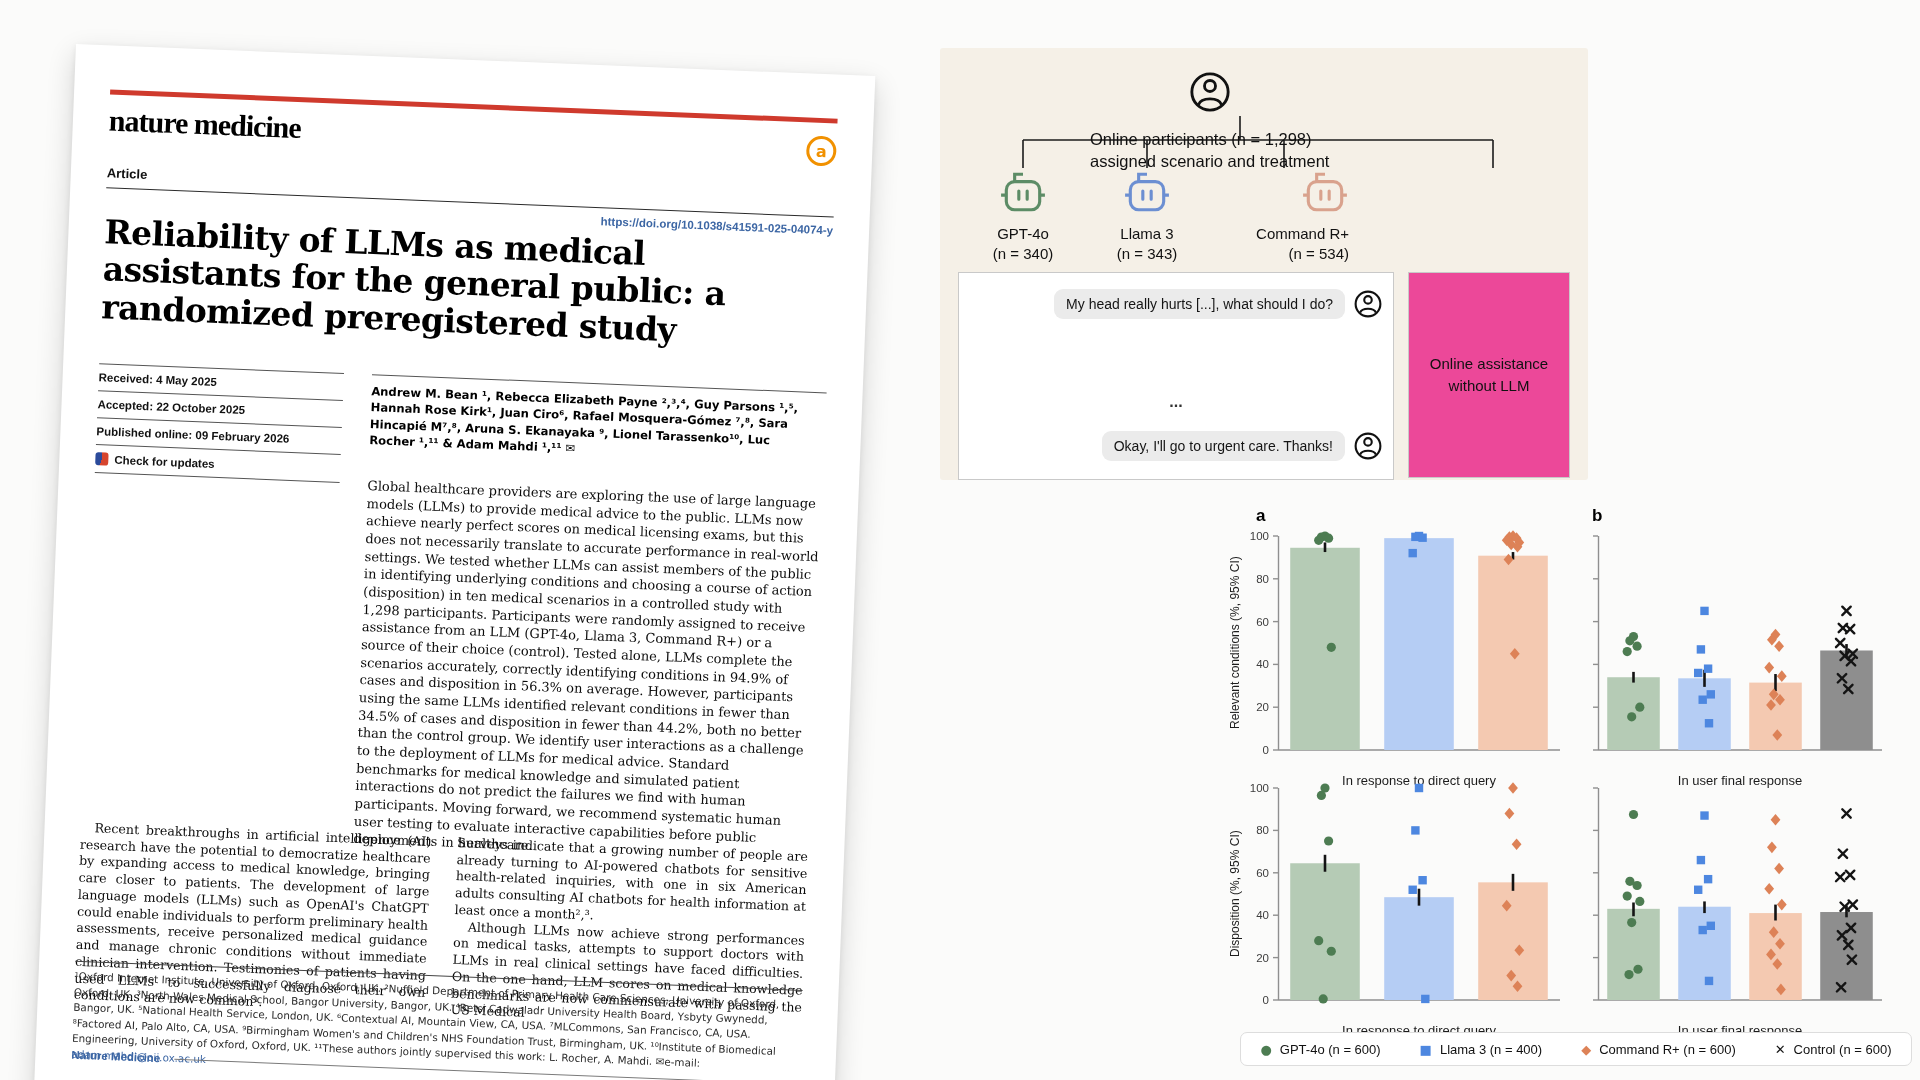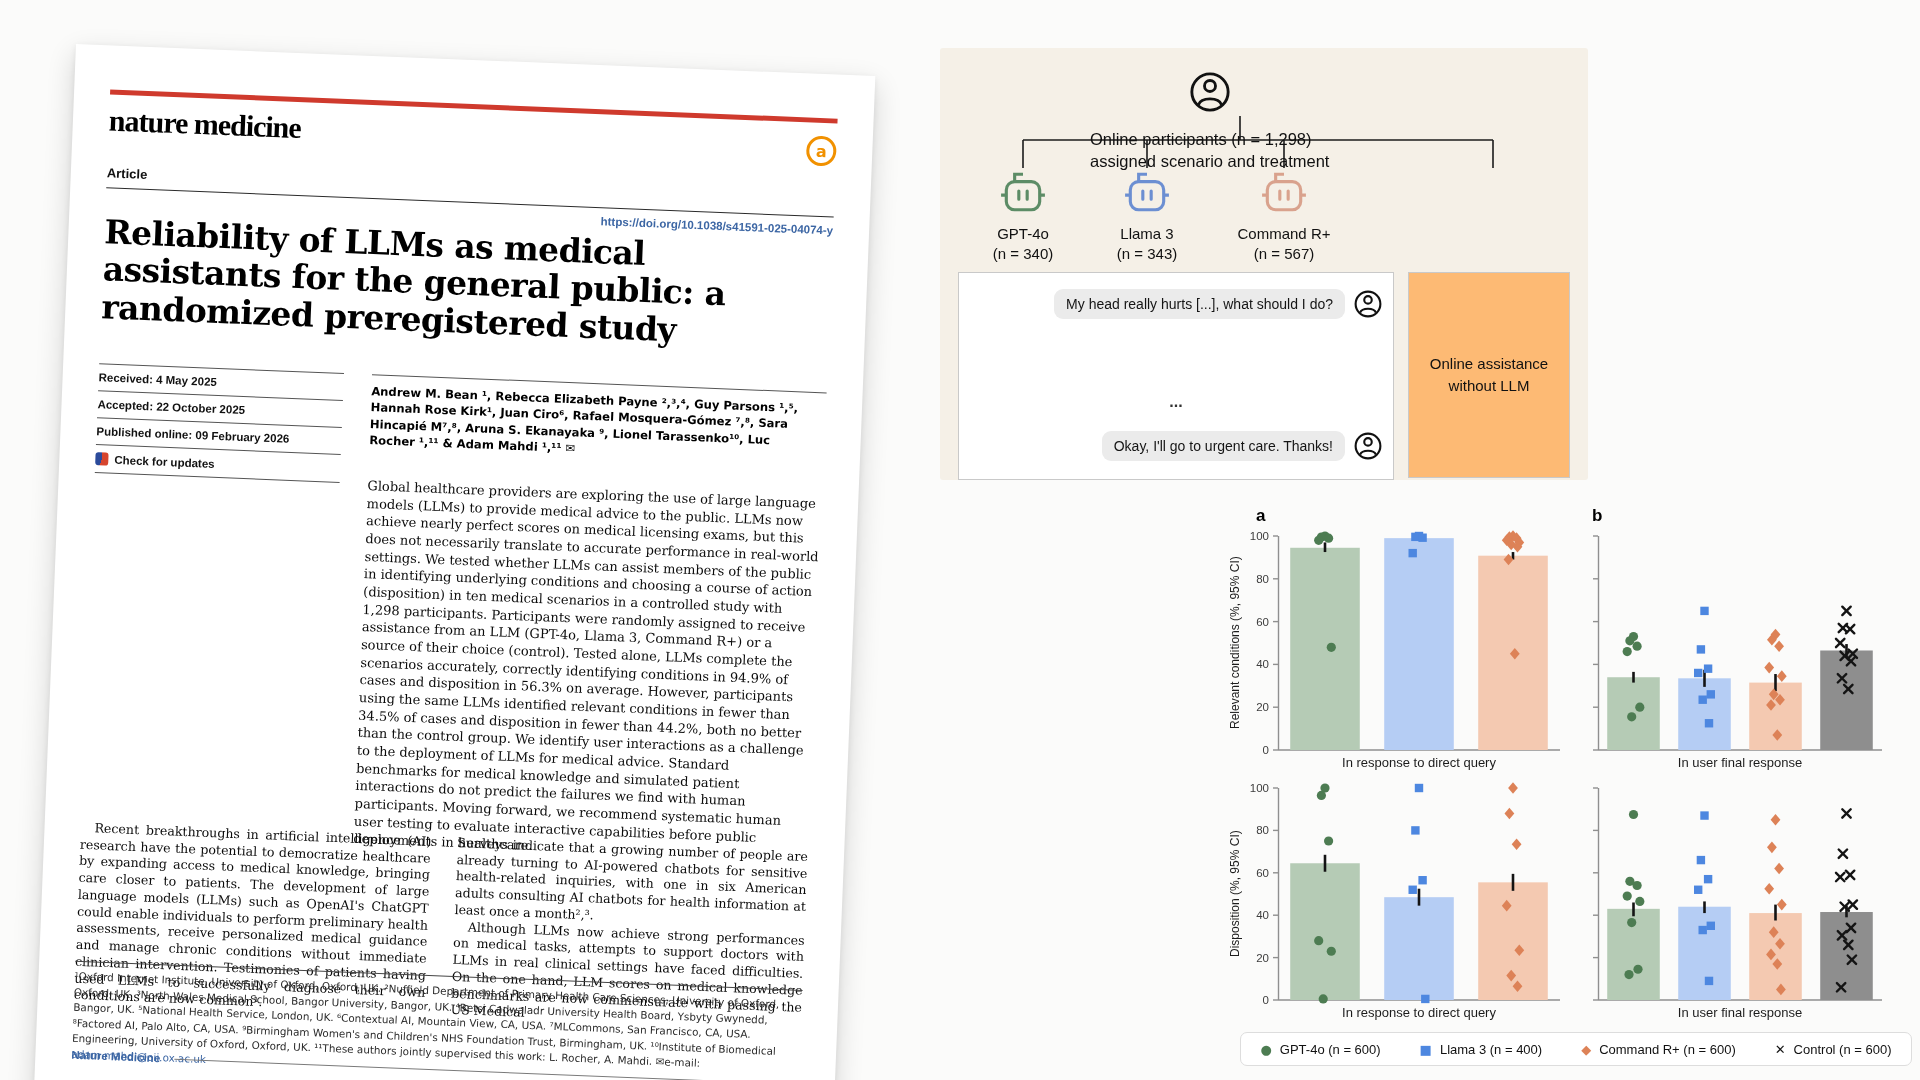--- a/index.html
+++ b/index.html
@@ -51,35 +51,35 @@
 
   
   .flow-panel{position:absolute;left:940px;top:48px;width:648px;height:432px;background:#f5f0e7;border-radius:3px;}
   .flow-header{position:absolute;left:150px;top:22px;display:flex;align-items:center;gap:14px;flex-direction:column;}
   .flow-header .txt{font-size:16.5px;line-height:1.35;color:#111;}
   .flow-lines{position:absolute;left:0;top:0;}
   .branch{position:absolute;top:120px;width:130px;text-align:center;}
   .branch .blabel{font-size:15px;line-height:1.35;color:#111;margin-top:4px;}
   .chat-panel{position:absolute;left:18px;top:224px;width:434px;height:206px;background:#fff;
     border:1px solid #c9c9c9;}
-  .ctrl-panel{position:absolute;left:468px;top:224px;width:162px;height:206px;background:#fdba74;
+  .ctrl-panel{position:absolute;left:468px;top:224px;width:162px;height:206px;background:#ec4899;
     border:1px solid #c9c9c9;display:flex;align-items:center;justify-content:center;text-align:center;
     font-size:15px;line-height:1.5;color:#111;padding:0 18px;box-sizing:border-box;}
   .msg{position:absolute;display:flex;align-items:flex-end;gap:8px;}
   .bubble{background:#ebebeb;border-radius:9px;padding:7px 12px;font-size:14px;color:#151515;white-space:nowrap;}
   .msg1{top:16px;right:10px;}
   .msg2{top:66px;left:7px;}
   .msg3{bottom:18px;right:10px;}
   .chat-dots{position:absolute;top:120px;left:0;width:100%;text-align:center;font-size:16px;font-weight:700;color:#333;}
 
   
   .panel-letter{position:absolute;font-weight:700;font-size:17px;color:#000;}
   .chart{position:absolute;}
   .chart svg{overflow:visible;display:block;font-family:"Liberation Sans",sans-serif;}
-  .chart .xlabel{position:absolute;top:100%;margin-top:5px;width:100%;text-align:center;font-size:13px;color:#1c1c1c;}
+  .chart .xlabel{position:absolute;top:100%;margin-top:23px;width:100%;text-align:center;font-size:13px;color:#1c1c1c;}
   .ylabel{position:absolute;writing-mode:vertical-rl;transform:rotate(180deg);
     font-size:12px;color:#1c1c1c;text-align:center;}
   .legend{position:absolute;left:1240px;top:1032px;width:670px;height:32px;background:#fff;
     border:1px solid #ddd;border-radius:7px;display:flex;align-items:center;justify-content:space-around;}
   .legend-item{display:flex;align-items:center;gap:8px;font-size:13px;color:#111;}
   .lg-glyph{font-size:13px;font-family:"DejaVu Sans",sans-serif;}
 </style>
 </head>
 <body>
 
@@ -162,30 +162,30 @@
       <rect class="tint" x="7" y="13" width="32" height="27" rx="8" fill="none" stroke="#6c8fd2" stroke-width="3"></rect>
       <path class="tint" d="M19 22 V30 M27 22 V30" fill="none" stroke="#6c8fd2" stroke-width="3" stroke-linecap="round"></path>
       <path class="tint" d="M2 26 H7 M39 26 H44" fill="none" stroke="#6c8fd2" stroke-width="3"></path>
     </svg>
     <div class="blabel">
       <div>Llama 3</div>
       <div>(n = 343)</div>
     </div>
   </div>
 
-  <div class="branch" style="left:279px;">
+  <div class="branch" style="left:279px;text-align:right;">
     <svg width="48" height="48" viewBox="0 0 46 46">
       <path class="tint" d="M15 13 V6 H23" fill="none" stroke="#d9a28d" stroke-width="3"></path>
       <rect class="tint" x="7" y="13" width="32" height="27" rx="8" fill="none" stroke="#d9a28d" stroke-width="3"></rect>
       <path class="tint" d="M19 22 V30 M27 22 V30" fill="none" stroke="#d9a28d" stroke-width="3" stroke-linecap="round"></path>
       <path class="tint" d="M2 26 H7 M39 26 H44" fill="none" stroke="#d9a28d" stroke-width="3"></path>
     </svg>
     <div class="blabel">
       <div>Command R+</div>
-      <div>(n = 567)</div>
+      <div>(n = 534)</div>
     </div>
   </div>
 
 
   <div class="chat-panel">
     <div class="msg msg1">
       <span class="bubble">My head really hurts [...], what should I do?</span>
       <svg width="30" height="30" viewBox="0 0 40 40">
         <circle cx="20" cy="20" r="16.5" fill="none" stroke="#111" stroke-width="2.8"></circle>
         <circle cx="20" cy="14.5" r="5" fill="none" stroke="#111" stroke-width="2.8"></circle>

